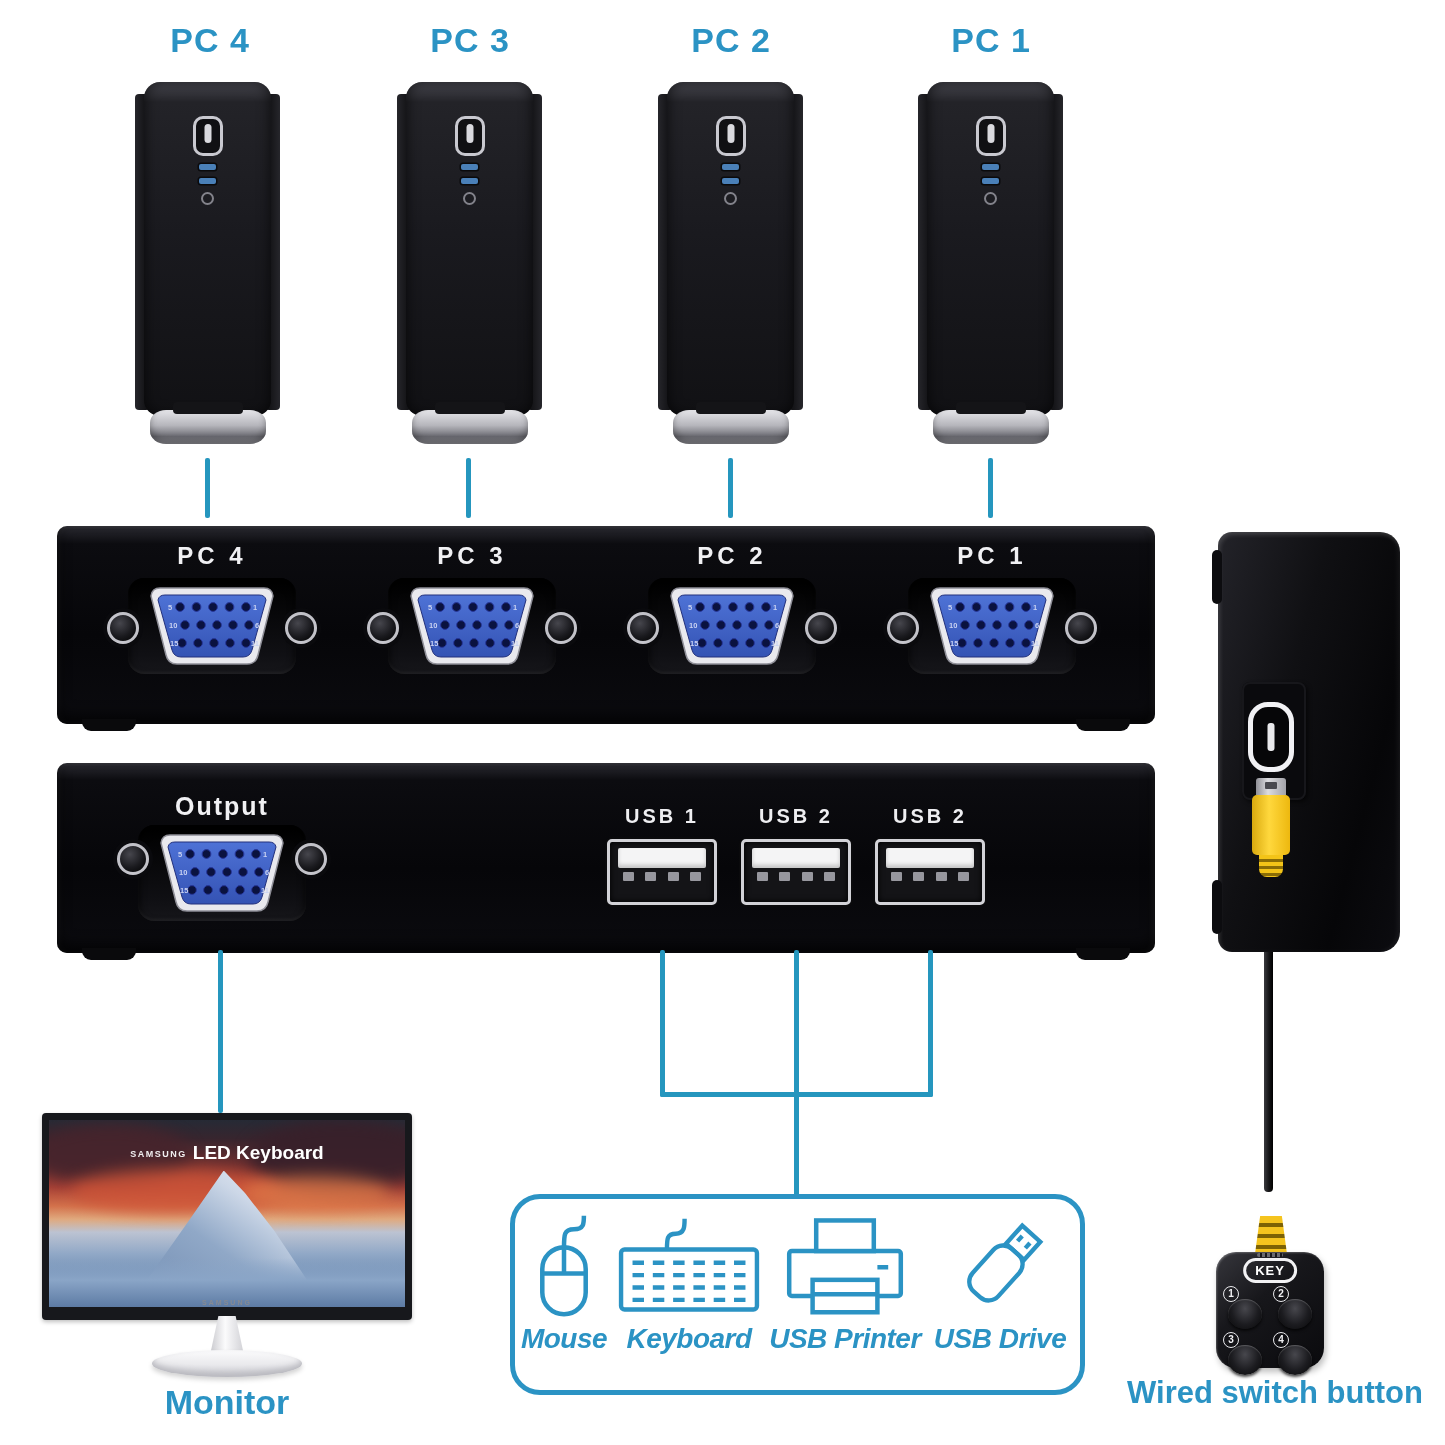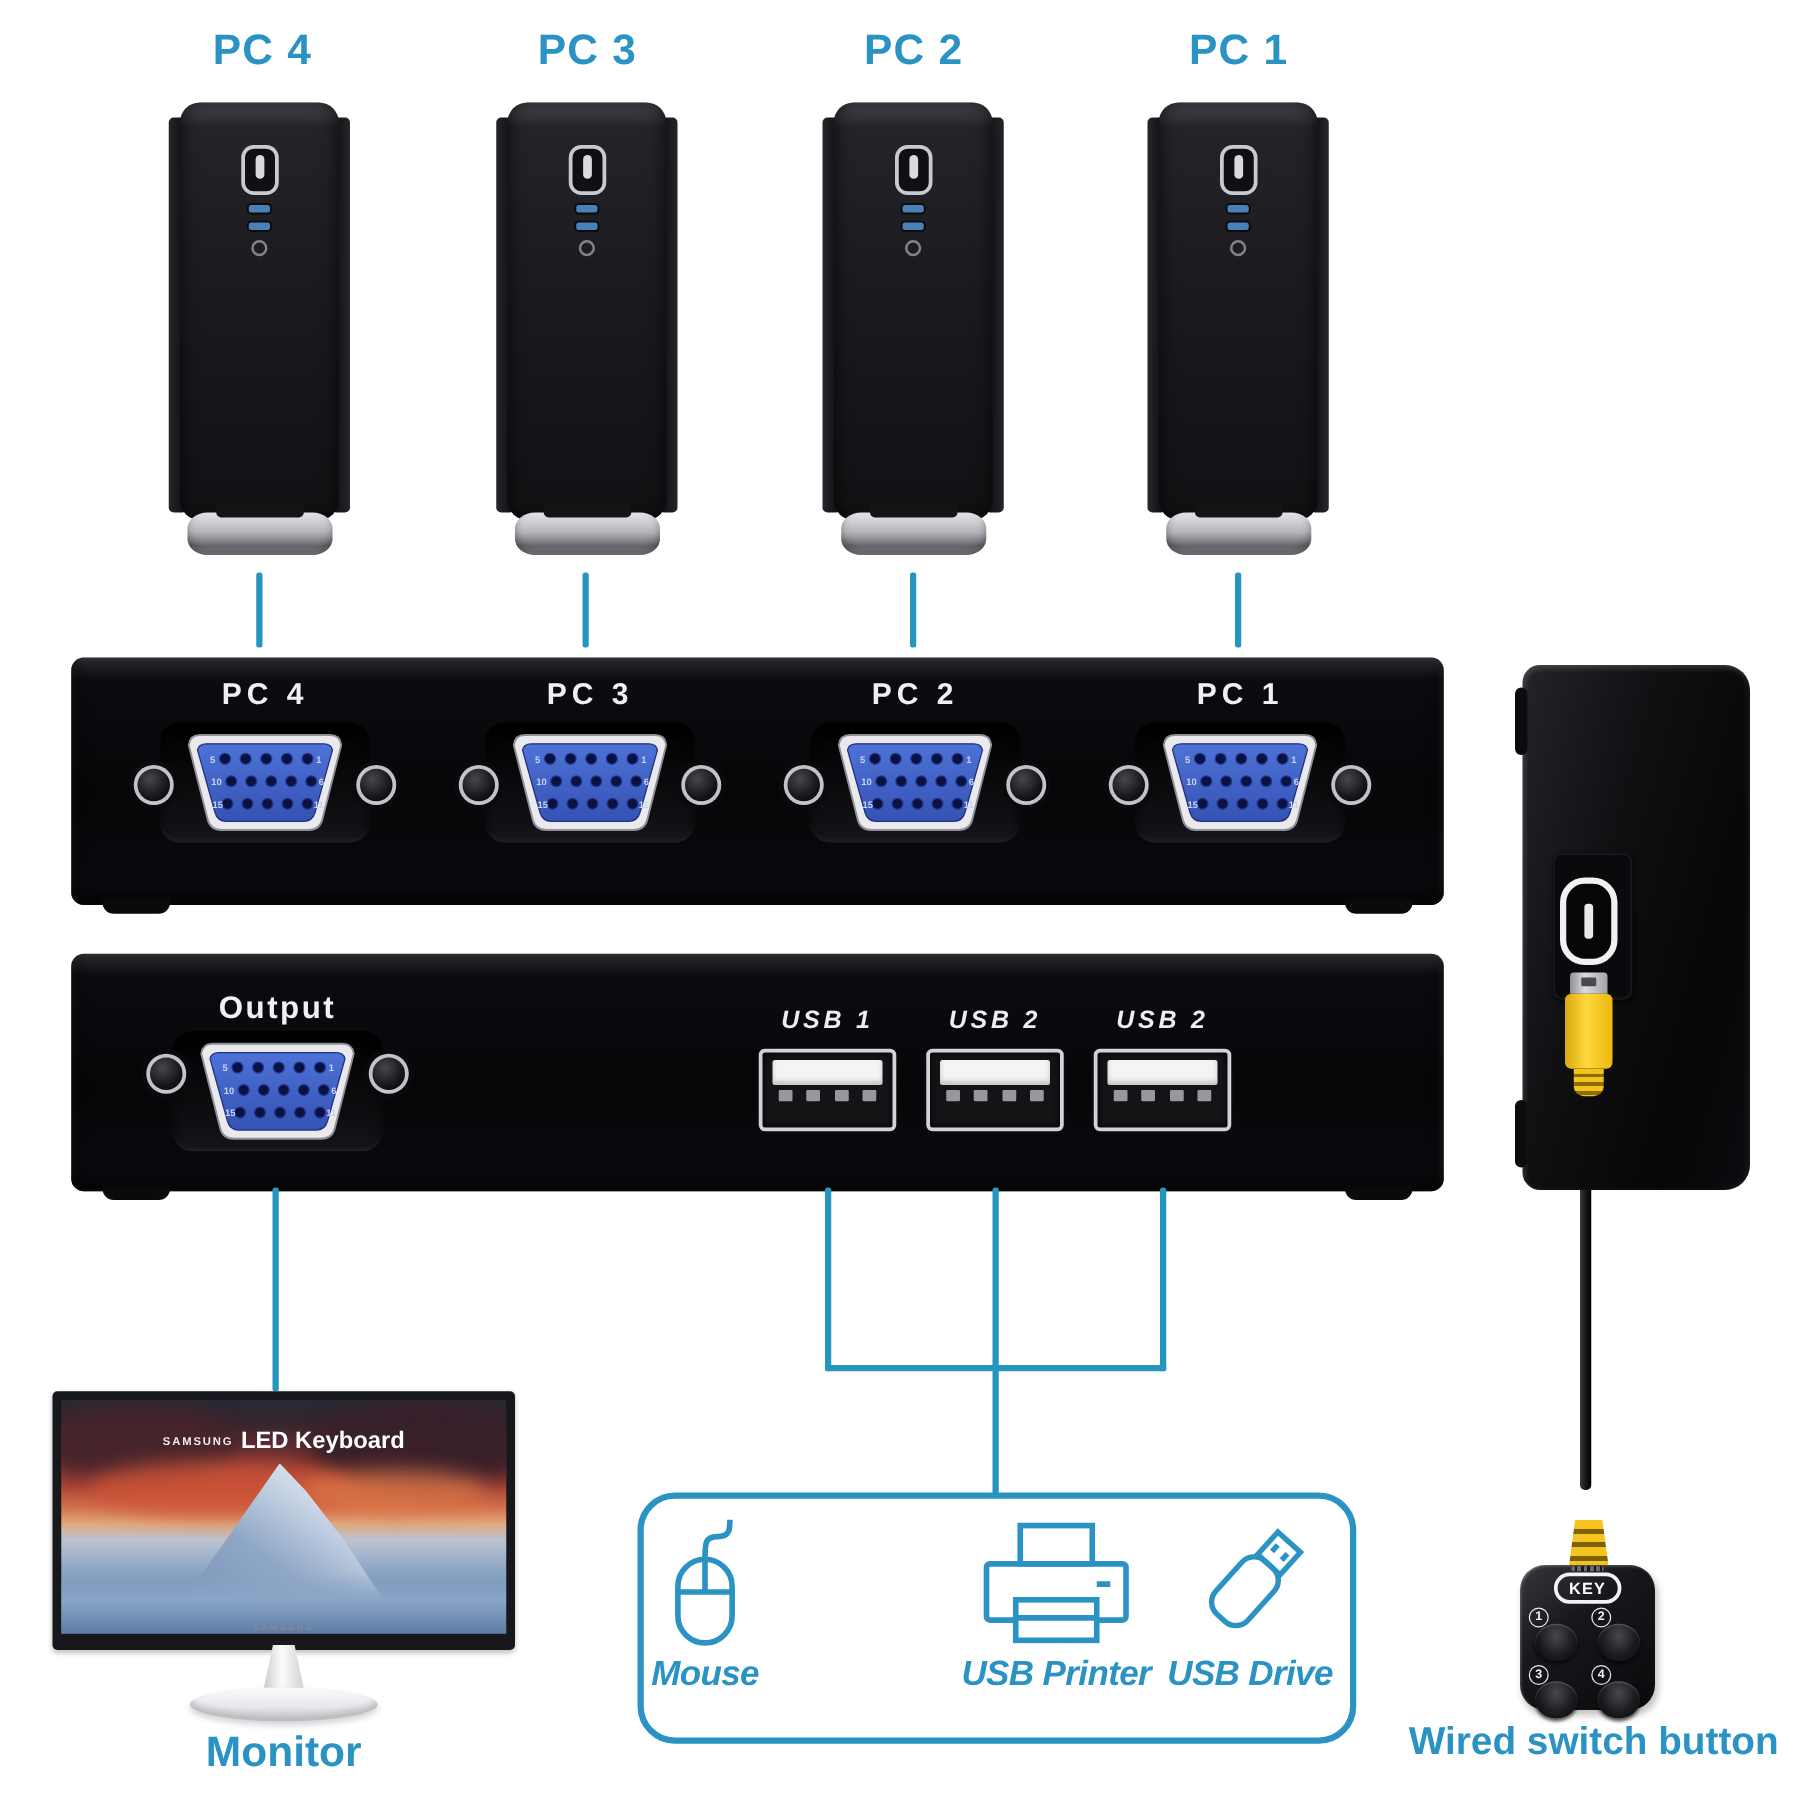--- a/index.html
+++ b/index.html
@@ -43,21 +43,21 @@
   .usb-label{color:#eeeef1;font-weight:bold;font-size:20px;letter-spacing:3px;height:26px;line-height:26px;text-align:center;}
   .vga-group{position:absolute;width:240px;text-align:center;}
   .vga-assembly{position:relative;margin:8px auto 0;width:168px;height:96px;border-radius:16px;
     background:linear-gradient(180deg,#000 0%,#101014 80%,#16161a 100%);
     box-shadow:inset 0 4px 8px #000, inset 0 -2px 3px rgba(255,255,255,.07);
     display:flex;align-items:center;justify-content:center;}
   .vga-svg{width:132px;height:80px;display:block;}
   .screw{position:absolute;width:26px;height:26px;border-radius:50%;
     background:radial-gradient(circle at 38% 32%,#46464d 0%,#1a1a1e 55%,#000 100%);
     border:3px solid rgba(224,224,232,.85);box-shadow:0 0 0 4px #0a0a0d;}
-  .usb-group{position:absolute;width:150px;text-align:center;font-style:italic;}
+  .usb-group{position:absolute;width:150px;text-align:center;}
   .usb-port{position:relative;margin:10px auto 0;width:104px;height:60px;background:#141417;
     border:3px solid #d2d2d7;border-radius:5px;box-shadow:inset 0 0 6px #000,0 0 0 2px #0a0a0c;}
   .usb-tongue{position:absolute;left:8px;right:8px;top:6px;height:20px;background:#f4f4f5;border-radius:2px;
     box-shadow:inset 0 -3px 4px rgba(0,0,0,.2);}
   .usb-teeth{position:absolute;left:13px;right:13px;top:30px;display:flex;justify-content:space-between;}
   .usb-teeth i{width:11px;height:9px;background:#97979e;border-radius:1px;}
   
   .sidebox{position:absolute;left:1218px;top:532px;width:182px;height:420px;border-radius:14px 20px 20px 14px;
     background:linear-gradient(105deg,#232329 0%,#101013 38%,#060608 75%,#0c0c10 100%);
     box-shadow:inset 2px 3px 4px rgba(255,255,255,.14), inset -3px 0 5px rgba(255,255,255,.05);}
@@ -393,20 +393,35 @@
       <div class="p-icon">
         <svg width="86" height="104" viewBox="0 0 90 115">
           <path class="stk" d="M45 38 C45 24 45 18 56 18 C67 18 67 12 67 3"></path>
           <rect class="stk" x="21" y="38" width="48" height="74" rx="24"></rect>
           <line class="stk" x1="21" y1="67" x2="69" y2="67"></line>
           <line class="stk" x1="45" y1="38" x2="45" y2="67"></line>
         </svg>
       </div>
       <div class="p-label">Mouse</div>
     </div>
+    <div class="p-item" style="left:174px;">
+      <div class="p-icon">
+        <svg width="150" height="104" viewBox="0 0 170 115">
+          <path class="stk" d="M60 40 C60 28 60 22 70 22 C80 22 80 14 80 5"></path>
+          <rect class="stk" x="8" y="40" width="154" height="68" rx="4"></rect>
+          <g class="stk" stroke-dasharray="13 10">
+            <line x1="21" y1="55" x2="150" y2="55"></line>
+            <line x1="21" y1="69" x2="150" y2="69"></line>
+            <line x1="21" y1="83" x2="150" y2="83"></line>
+            <line x1="21" y1="97" x2="150" y2="97"></line>
+          </g>
+        </svg>
+      </div>
+      <div class="p-label">Keyboard</div>
+    </div>
     <div class="p-item" style="left:330px;">
       <div class="p-icon">
         <svg width="126" height="104" viewBox="0 0 140 115">
           <rect class="stkf" x="8" y="42" width="124" height="50" rx="3"></rect>
           <rect class="stkf" x="38" y="8" width="64" height="34"></rect>
           <line class="stk" x1="106" y1="60" x2="118" y2="60"></line>
           <rect class="stkf" x="34" y="74" width="72" height="36"></rect>
           <line class="stk" x1="34" y1="90" x2="106" y2="90"></line>
         </svg>
       </div>

